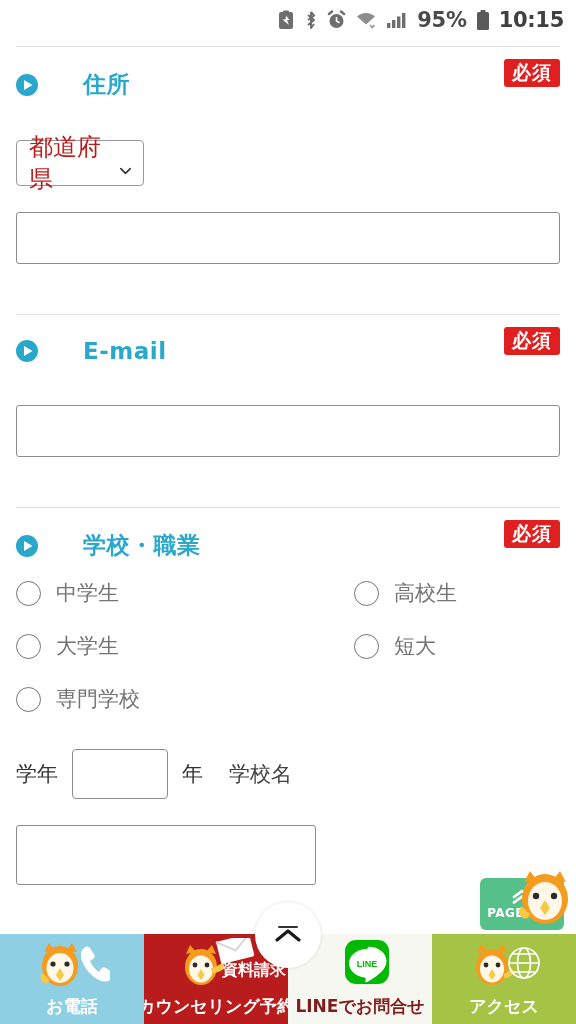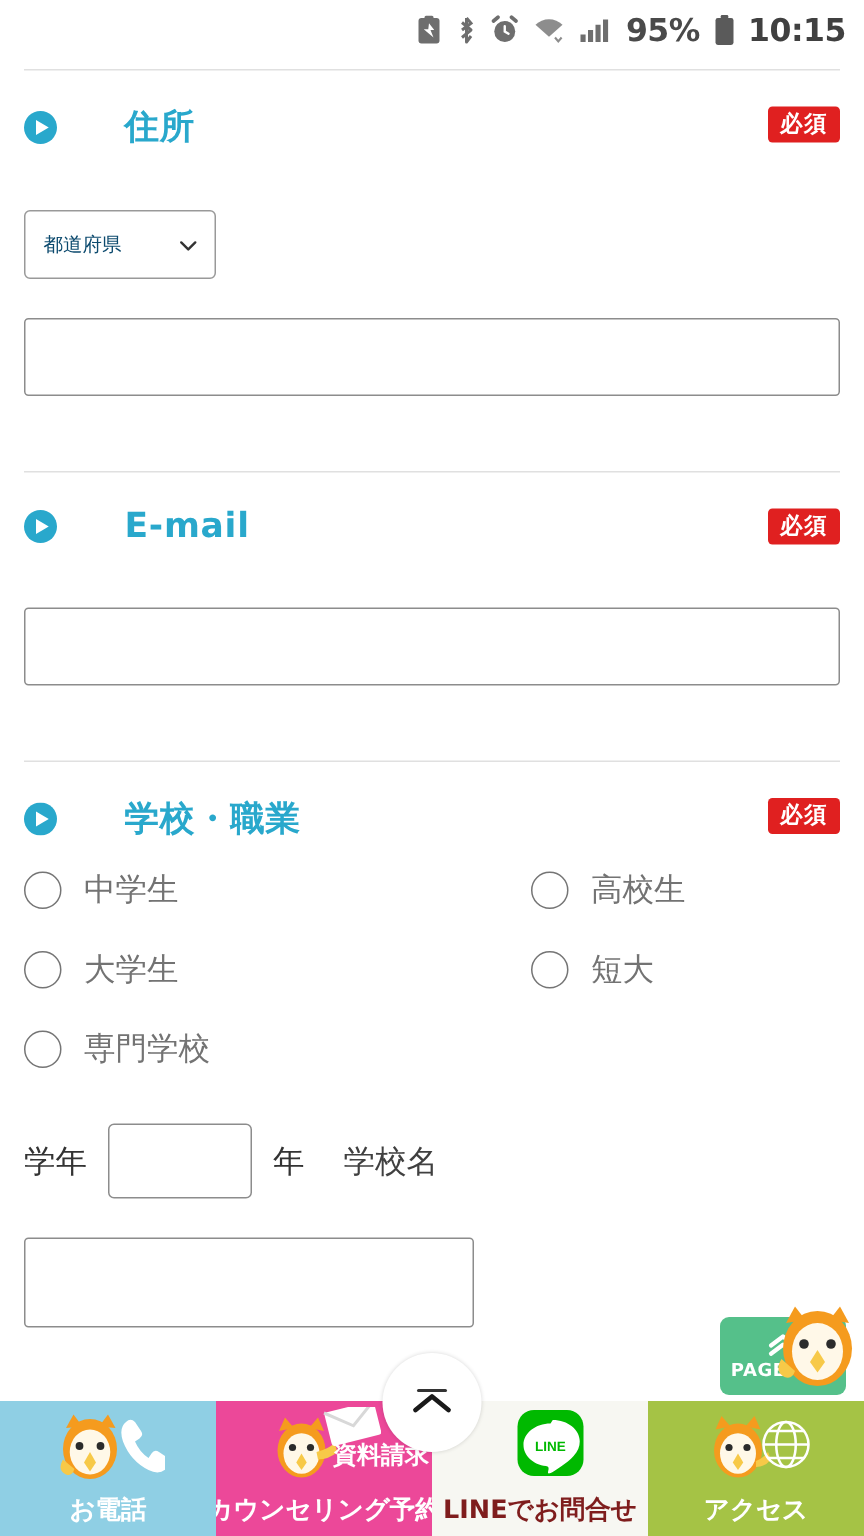--- a/index.html
+++ b/index.html
@@ -30,31 +30,31 @@
 
   .section-head {
     position: relative; display:flex; align-items:center;
     padding: 22px 16px 4px 16px; min-height: 54px;
   }
   .play-icon { width: 22px; height: 22px; margin-right: 9px; flex: none; }
   .section-title {
     color:#29A8CC; font-size: 23px; font-weight: 700; letter-spacing: 0.5px; margin-left: 36px;
   }
   .badge-req {
-    position:absolute; right:16px; top:24px;
-    background:#E02020; color:#fff; font-size:15px; font-weight:700;
+    position:absolute; right:16px; top:12px;
+    background:#E02020; color:#fff; font-size:19px; font-weight:700;
     padding: 3px 8px 4px 8px; border-radius: 3px; line-height: 1.1;
     letter-spacing: 1px;
   }
 
   .field-row { padding: 10px 16px 0 16px; }
   .select-box {
     display:inline-flex; align-items:center; justify-content:space-between;
     width: 128px; height: 46px; border:1px solid #999; border-radius:4px;
-    background:#fff; padding: 0 10px 0 12px; font-size:13px; color:#0c4a6e;
+    background:#fff; padding: 0 10px 0 12px; font-size:24px; color:#b91c1c;
   }
   .chev { width:15px; height:15px; flex:none; margin-left:6px; }
 
   .text-input {
     display:block; width:100%; height:52px;
     border:1px solid #8c8c8c; border-radius:3px; background:#fff;
   }
 
   .spacer-lg { height: 44px; }
   .spacer-md { height: 26px; }
@@ -109,21 +109,21 @@
     position:absolute; left:0; right:0; bottom:0; height: 90px;
     display:flex; z-index: 7;
   }
   .nav-item {
     flex:1; position:relative; display:flex; flex-direction:column;
     align-items:center; justify-content:flex-end; padding-bottom: 6px; overflow:hidden;
   }
   .nav-item .nicon { position:absolute; top: 4px; width: 76px; height: 56px; }
   .nav-label { font-size: 17px; font-weight:700; color:#fff; white-space:nowrap; }
   .nav-phone { background:#8FCFE4; }
-  .nav-counsel { background:#ec4899; }
+  .nav-counsel { background:#b91c1c; }
   .nav-line { background:#F7F7F2; }
   .nav-line .nav-label { color:#7f1d1d; }
   .nav-access { background:#A5C council; background:#A6C martial; background:#A5C345; }
 
   .nav-counsel .reqdoc {
     position:absolute; top: 26px; right: 2px; font-size:16px; font-weight:700; color:#fff;
     white-space:nowrap;
   }
 
   .fab {

